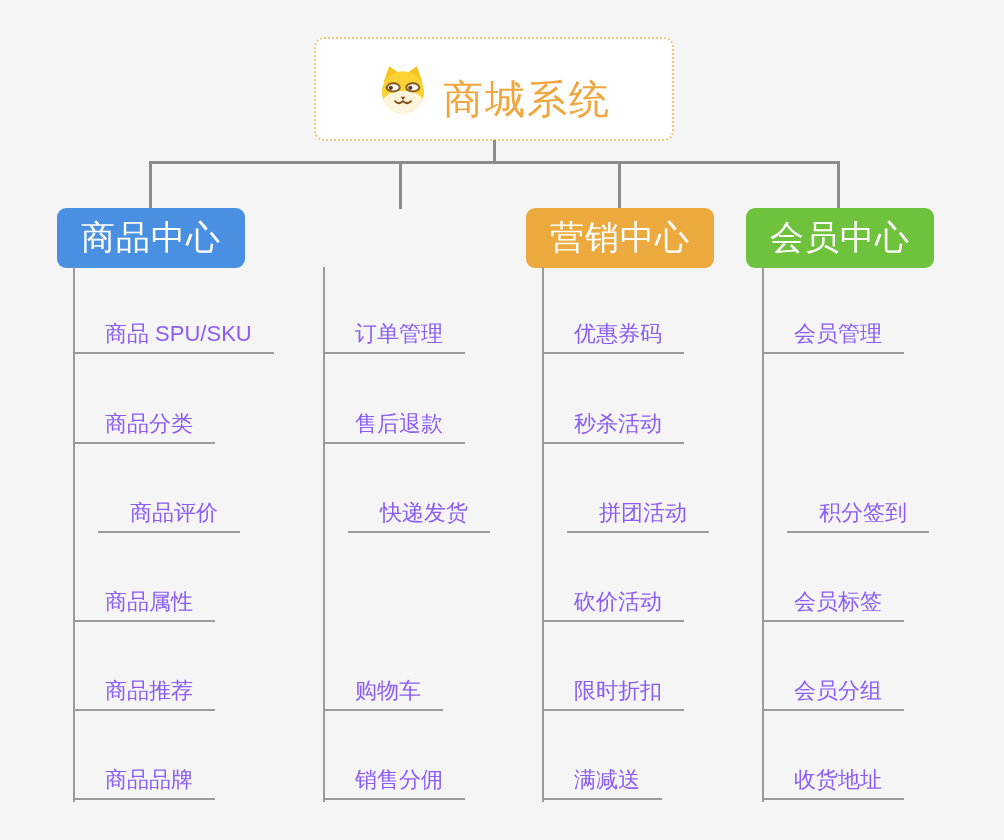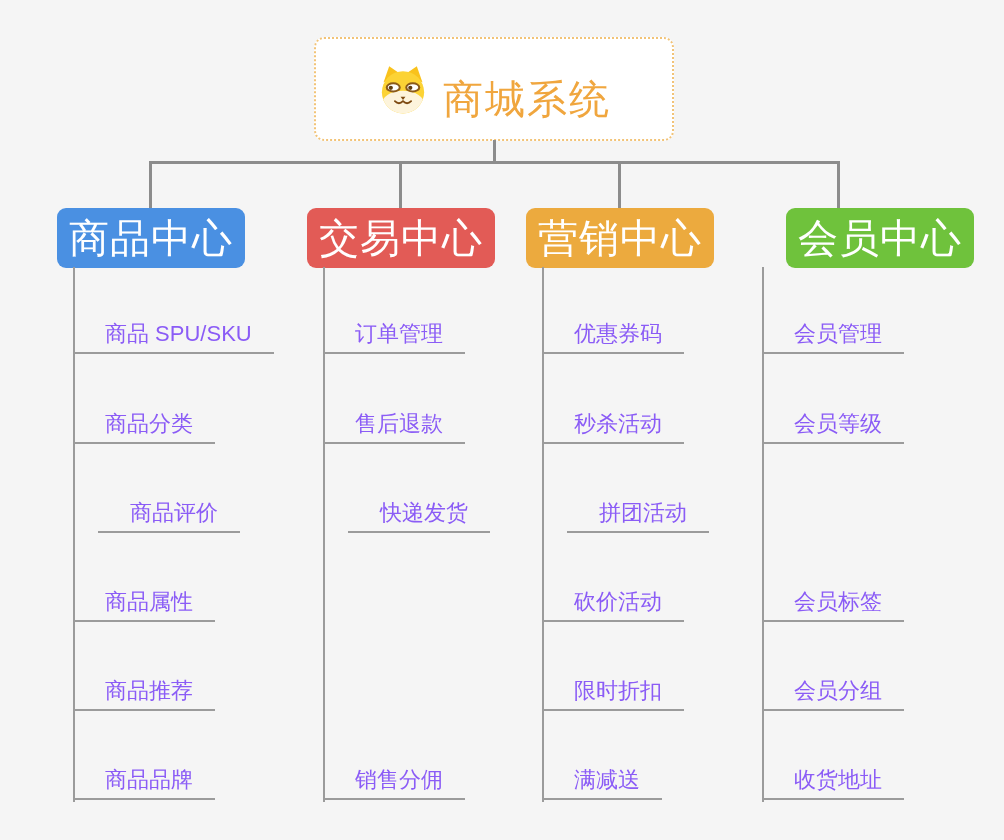--- a/index.html
+++ b/index.html
@@ -40,21 +40,21 @@
   .drop-0{left:149px;}
   .drop-1{left:399px;}
   .drop-2{left:618px;}
   .drop-3{left:837px;}
 
   
   .branch{
     position:absolute;top:208px;width:188px;height:60px;
     border-radius:9px;
     display:flex;align-items:center;justify-content:center;
-    color:#ffffff;font-size:40px;letter-spacing:1px;
+    color:#ffffff;font-size:34px;letter-spacing:1px;
     white-space:nowrap;
   }
   .b0{left:57px;}
   .b1{left:307px;}
   .b2{left:526px;}
   .b3{left:746px;}
 
   
   .spine{position:absolute;top:267px;height:535px;width:2px;background:#9b9b9b;}
   .s0{left:73px;}
@@ -116,47 +116,47 @@
   </div>
 
   <div class="line root-stem"></div>
   <div class="line h-bar"></div>
   <div class="line drop drop-0"></div>
   <div class="line drop drop-1"></div>
   <div class="line drop drop-2"></div>
   <div class="line drop drop-3"></div>
 
   <div class="branch b0" style="background: rgb(74, 144, 226);">商品中心</div>
-  <div class="branch b1" style="background: rgb(226, 91, 86);">交易中心</div>
   <div class="branch b2" style="background: rgb(236, 170, 62);">营销中心</div>
-  <div class="branch b3" style="background: rgb(111, 194, 60); margin-left: 40px;">会员中心</div>
+  <div class="branch b3" style="background: rgb(111, 194, 60);">会员中心</div>
 
   <div class="spine s0"></div>
   <div class="spine s1"></div>
   <div class="spine s2"></div>
   <div class="spine s3"></div>
 
   <div class="item c0 r0">商品 SPU/SKU</div>
   <div class="item c0 r1">商品分类</div>
   <div class="item c0 r2">商品评价</div>
   <div class="item c0 r3">商品属性</div>
   <div class="item c0 r4">商品推荐</div>
   <div class="item c0 r5">商品品牌</div>
 
   <div class="item c1 r0">订单管理</div>
   <div class="item c1 r1">售后退款</div>
   <div class="item c1 r2">快递发货</div>
+  <div class="item c1 r4">购物车</div>
   <div class="item c1 r5">销售分佣</div>
 
   <div class="item c2 r0">优惠券码</div>
   <div class="item c2 r1">秒杀活动</div>
   <div class="item c2 r2">拼团活动</div>
   <div class="item c2 r3">砍价活动</div>
   <div class="item c2 r4">限时折扣</div>
   <div class="item c2 r5">满减送</div>
 
   <div class="item c3 r0">会员管理</div>
-  <div class="item c3 r1">会员等级</div>
+  <div class="item c3 r2">积分签到</div>
   <div class="item c3 r3">会员标签</div>
   <div class="item c3 r4">会员分组</div>
   <div class="item c3 r5">收货地址</div>
 
 </div>
 
 </body></html>

